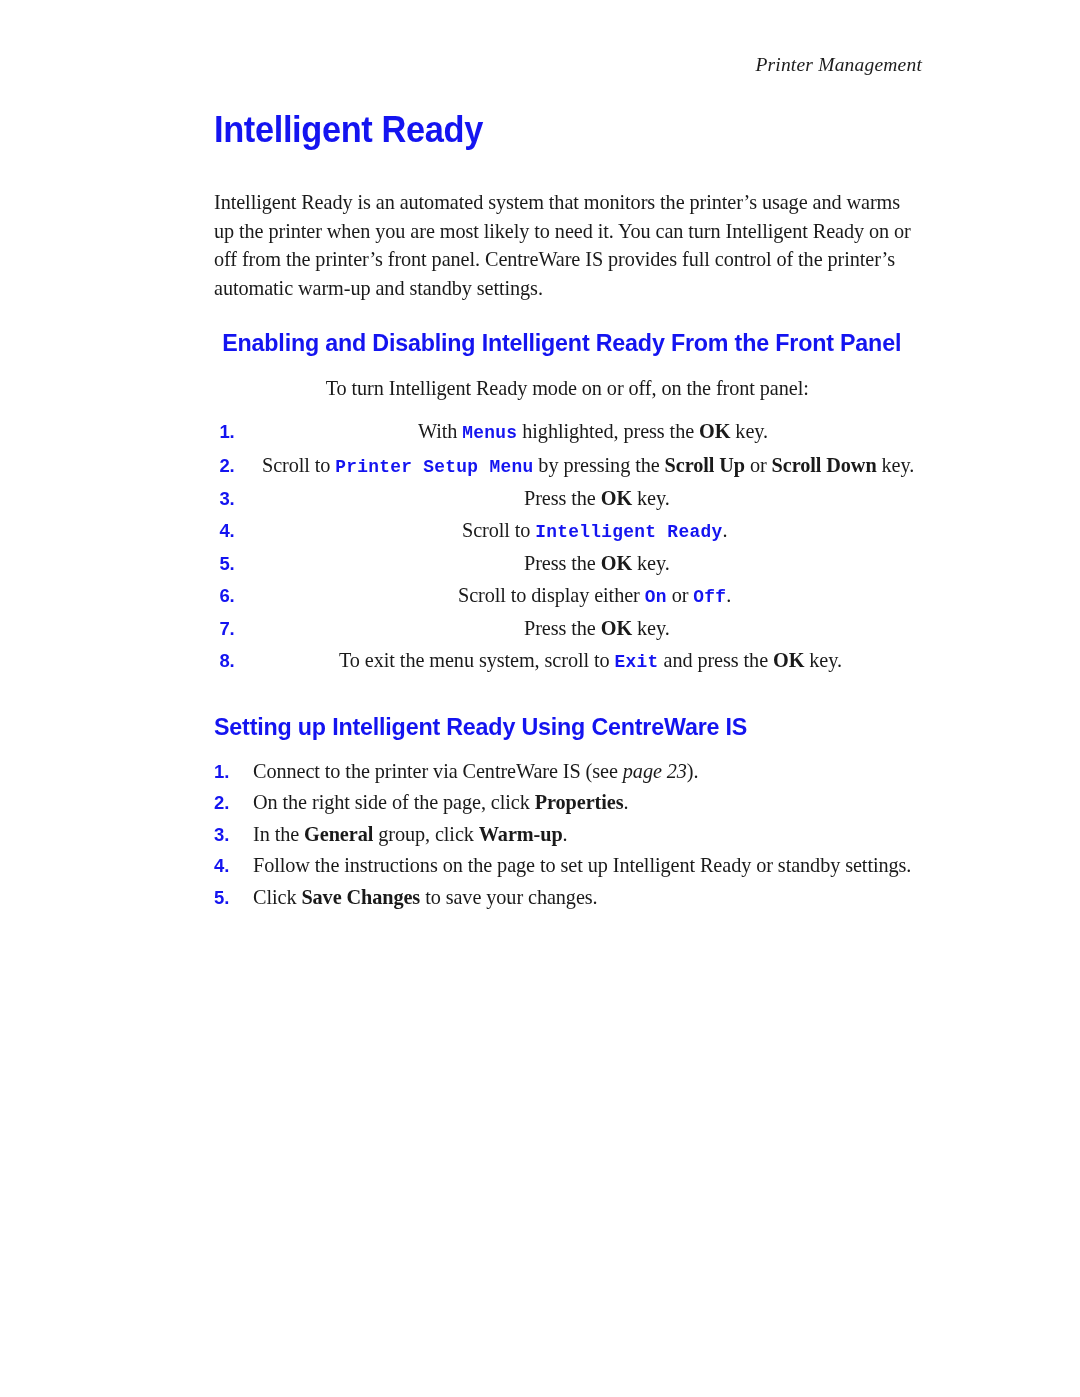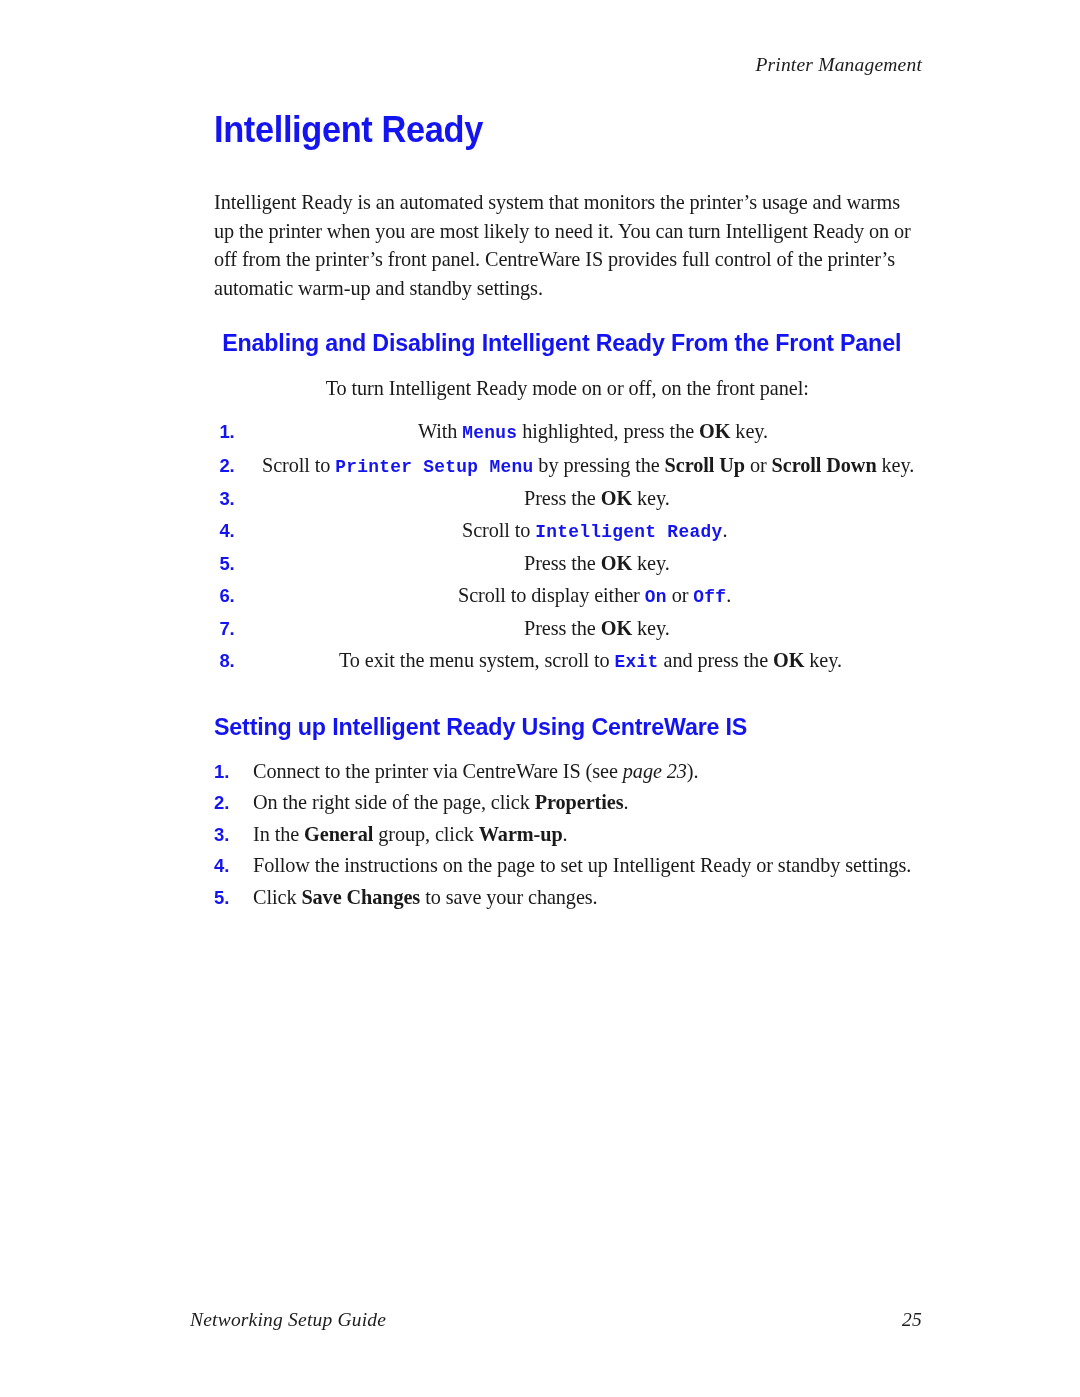--- a/index.html
+++ b/index.html
@@ -177,18 +177,14 @@
             <li><span class="step-num">2.</span><span class="step-text"><span>On the right side of the page, click </span><span class="ui-bold">Properties</span><span>.</span></span></li>
             <li><span class="step-num">3.</span><span class="step-text"><span>In the </span><span class="ui-bold">General</span><span> group, click </span><span class="ui-bold">Warm-up</span><span>.</span></span></li>
             <li><span class="step-num">4.</span><span class="step-text"><span>Follow the instructions on the page to set up Intelligent Ready or standby settings.</span></span></li>
             <li><span class="step-num">5.</span><span class="step-text"><span>Click </span><span class="ui-bold">Save Changes</span><span> to save your changes.</span></span></li>
           </ol>
         </div>
       </div>
 
   </div>
 
-  <div class="footer">
-    <span>Networking Setup Guide</span>
-    <span>25</span>
-  </div>
 
 </div>
 
 </body></html>

